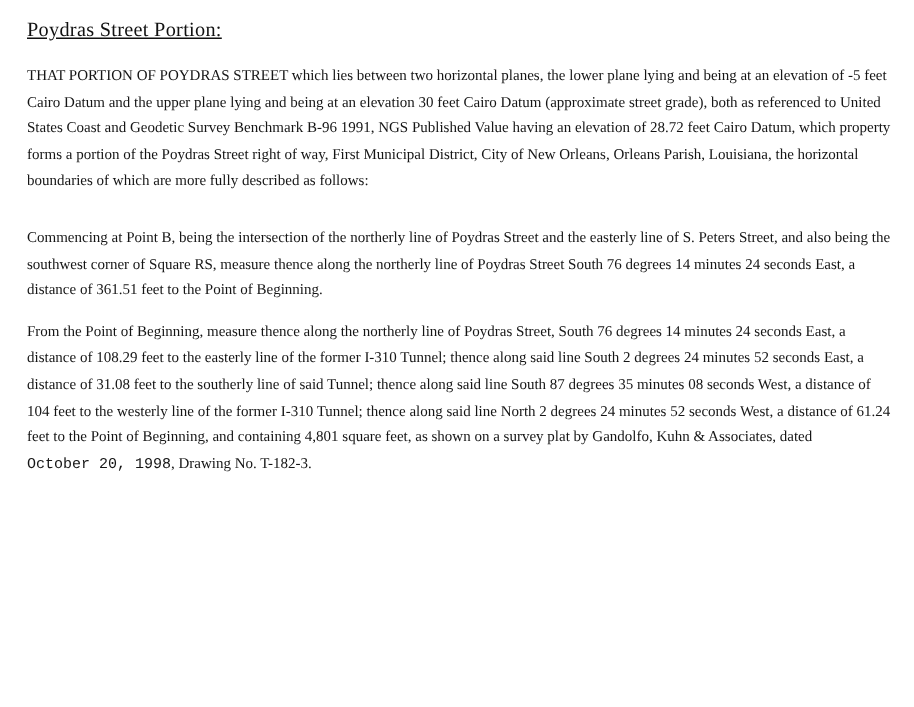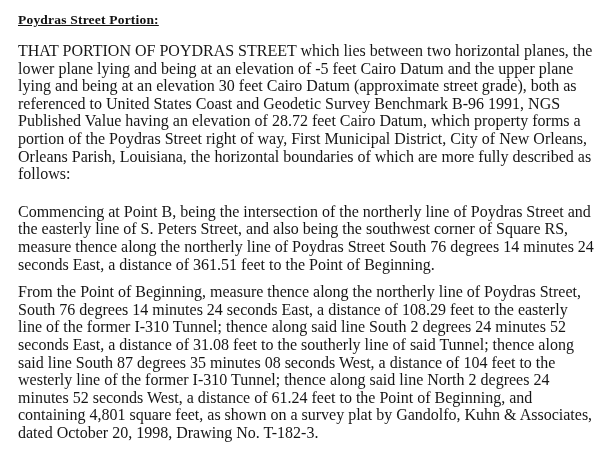--- a/index.html
+++ b/index.html
@@ -17,42 +17,43 @@
   .page {
     position: relative;
     width: 609px;
     height: 471px;
     box-sizing: border-box;
     padding: 12px 14px 0 18px;
     background: #ffffff;
   }
   .doc-heading {
     font-family: "Liberation Serif", serif;
-    font-weight: bold;
+    font-weight: normal;
     font-size: 13.5px;
     text-decoration: underline;
     letter-spacing: 0.2px;
     margin: 0 0 14px 0;
     color: #111111;
   }
   .para {
     font-family: "Liberation Serif", serif;
-    font-size: 16px;
+    font-size: 10px;
     line-height: 17.6px;
     text-align: left;
     margin: 0 0 15px 0;
     color: #151515;
     max-width: 578px;
   }
   .para-1 { margin-bottom: 20px; }
   .para-2 { margin-bottom: 10px; }
   .para-3 { margin-bottom: 0; }
   .inline-date {
     display: inline;
     white-space: pre;
+    font-family: Liberation Mono, monospace;
   }
   .footer-spacer {
     height: 10px;
   }
 </style>
 </head>
 <body>
 
 <div class="page">
 

